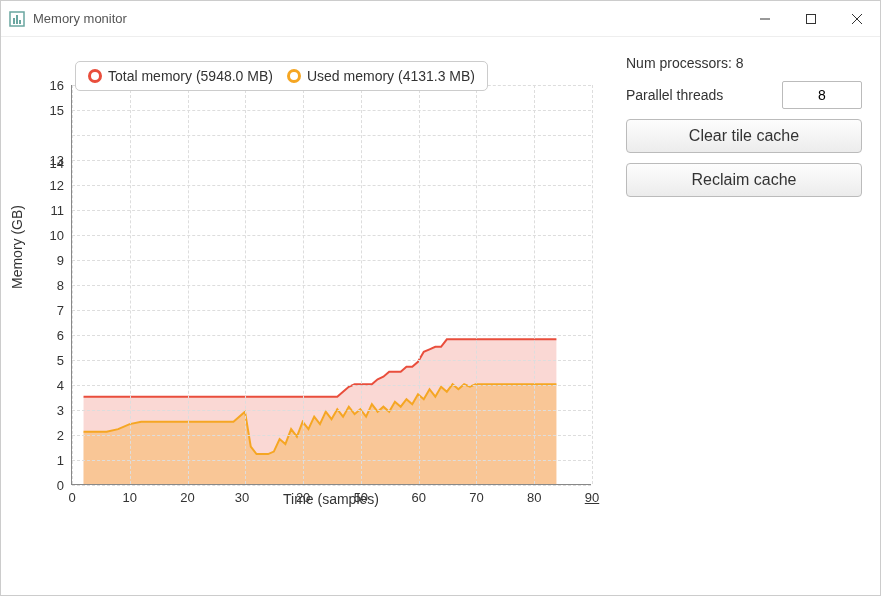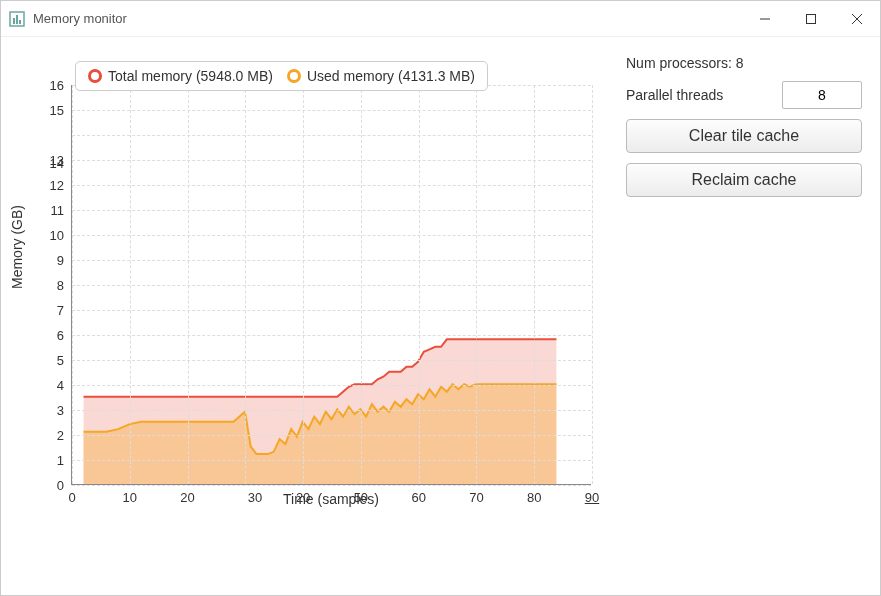--- a/index.html
+++ b/index.html
@@ -264,21 +264,21 @@
             <div class="tick-y" style="top: 25px;">15</div>
             <div class="gridline h" style="top: 0px;"></div>
             <div class="tick-y" style="top: 0px; text-align: right;">16</div>
             <div class="gridline v" style="left: 0px;"></div>
             <div class="tick-x" style="left: 0px;">0</div>
             <div class="gridline v" style="left: 57.7778px;"></div>
             <div class="tick-x" style="left: 57.7778px;">10</div>
             <div class="gridline v" style="left: 115.556px;"></div>
             <div class="tick-x" style="left: 115.556px;">20</div>
             <div class="gridline v" style="left: 173.333px;"></div>
-            <div class="tick-x" style="left: 183px;">30</div>
+            <div class="tick-x" style="left: 170px;">30</div>
             <div class="gridline v" style="left: 231.111px;"></div>
             <div class="tick-x" style="left: 231.111px;">20</div>
             <div class="gridline v" style="left: 288.889px;"></div>
             <div class="tick-x" style="left: 288.889px;">50</div>
             <div class="gridline v" style="left: 346.667px;"></div>
             <div class="tick-x" style="left: 346.667px;">60</div>
             <div class="gridline v" style="left: 404.444px;"></div>
             <div class="tick-x" style="left: 404.444px;">70</div>
             <div class="gridline v" style="left: 462.222px;"></div>
             <div class="tick-x" style="left: 462.222px;">80</div>

